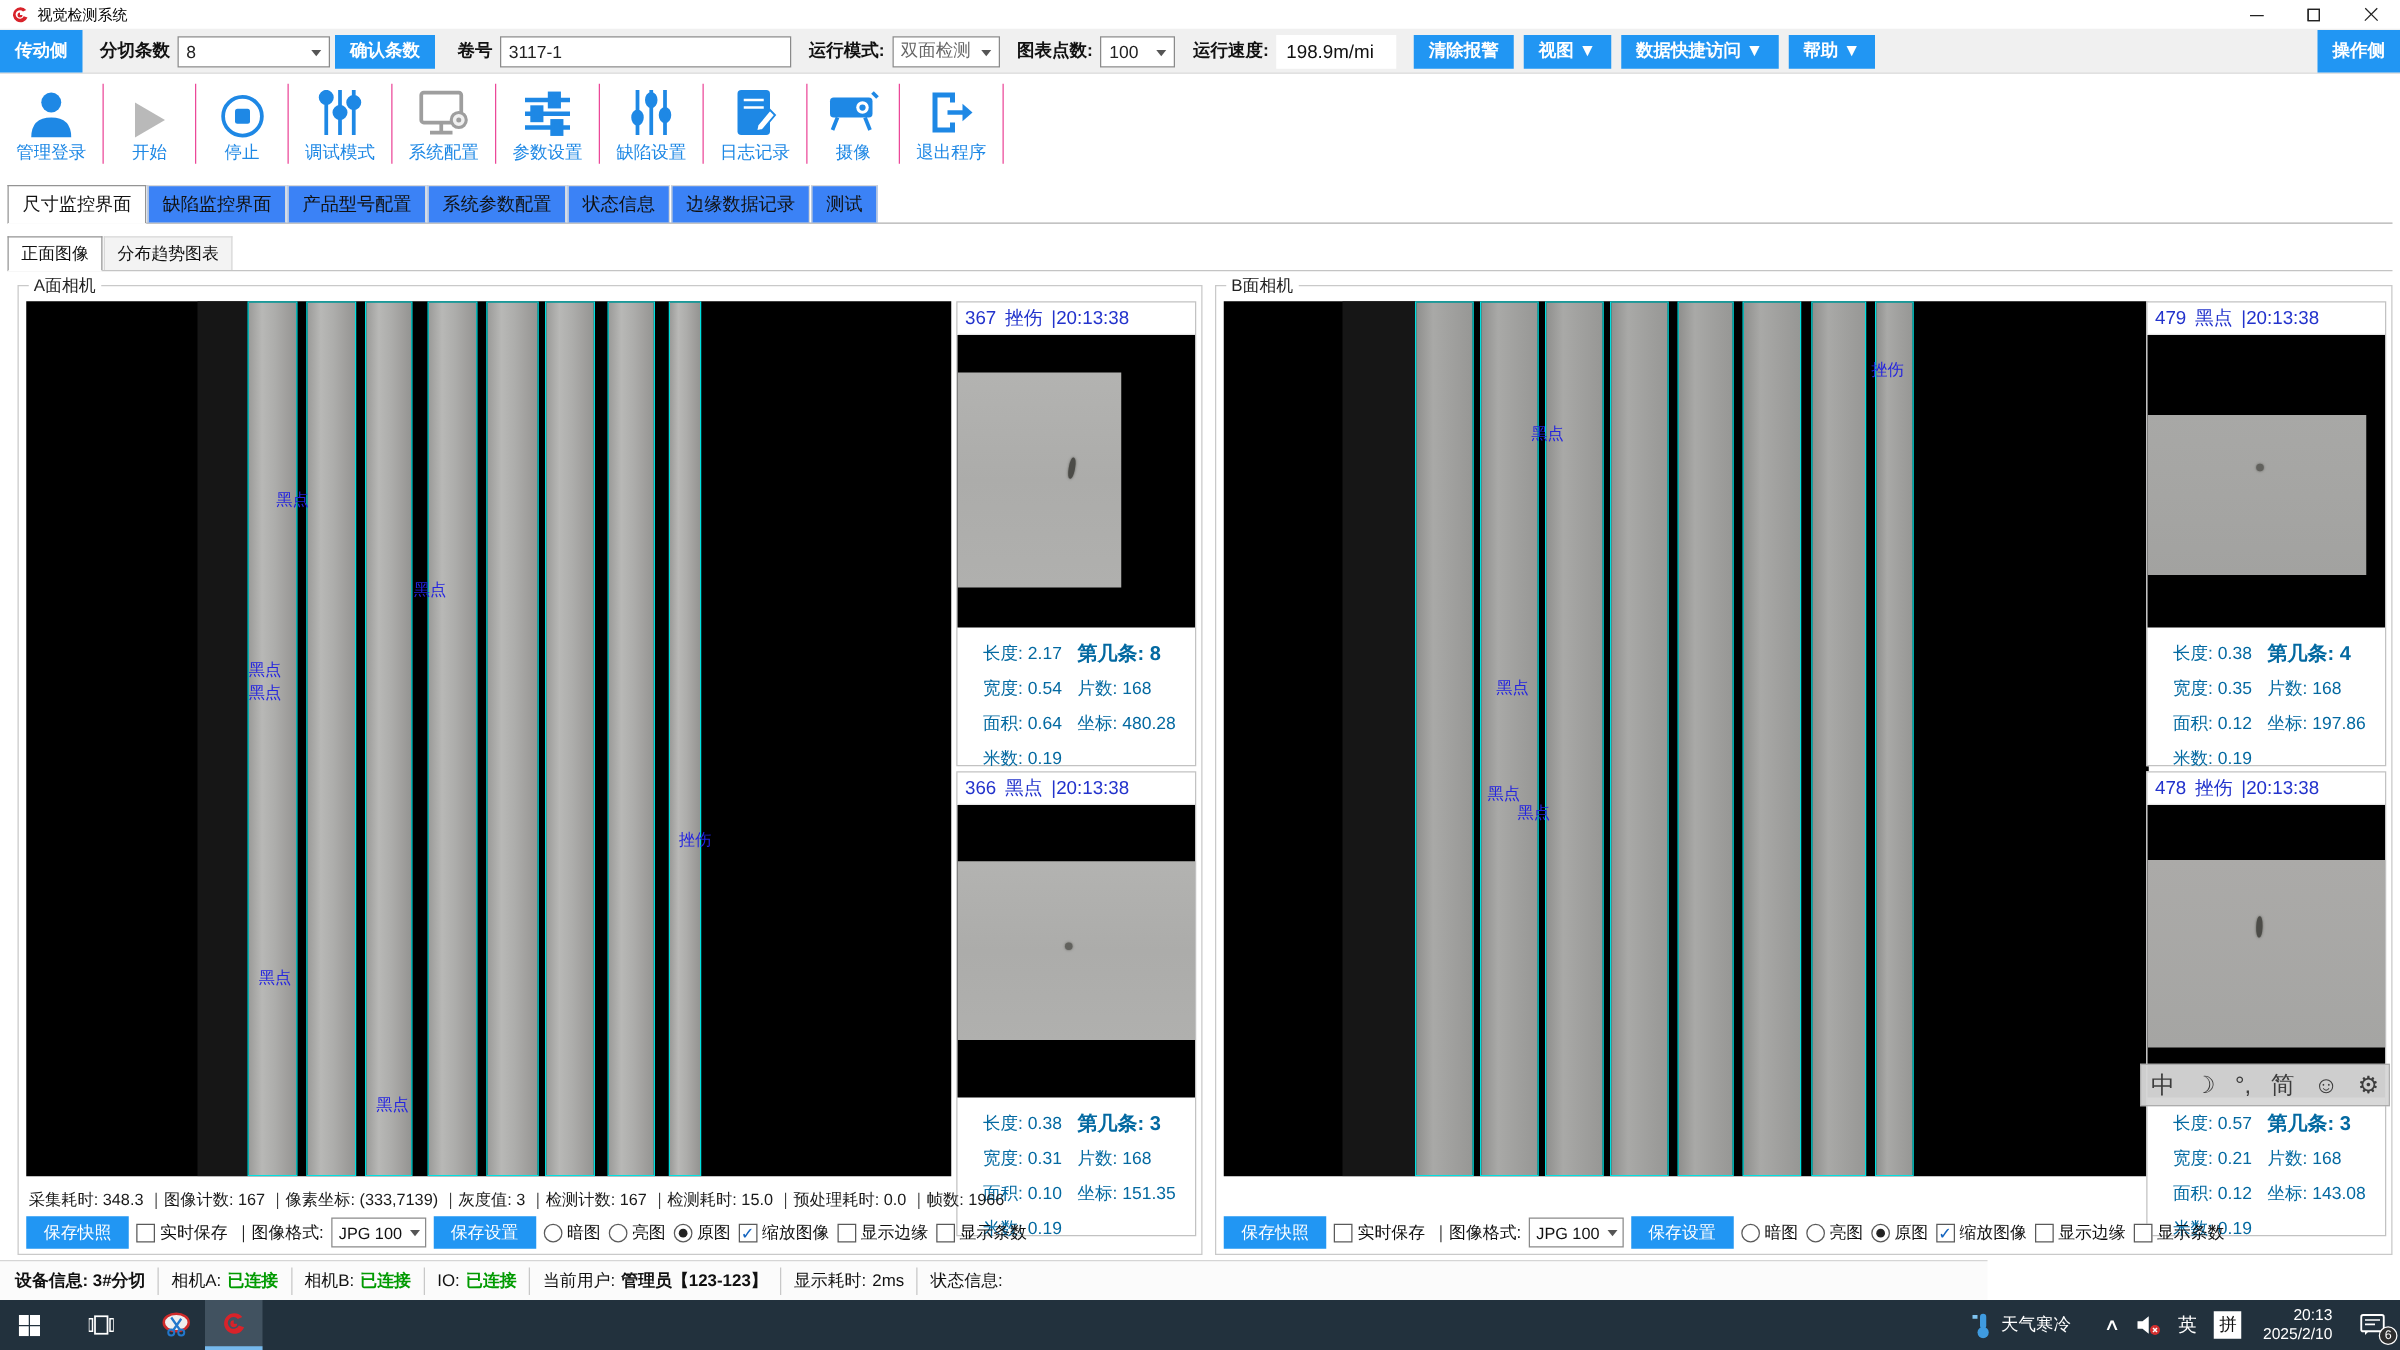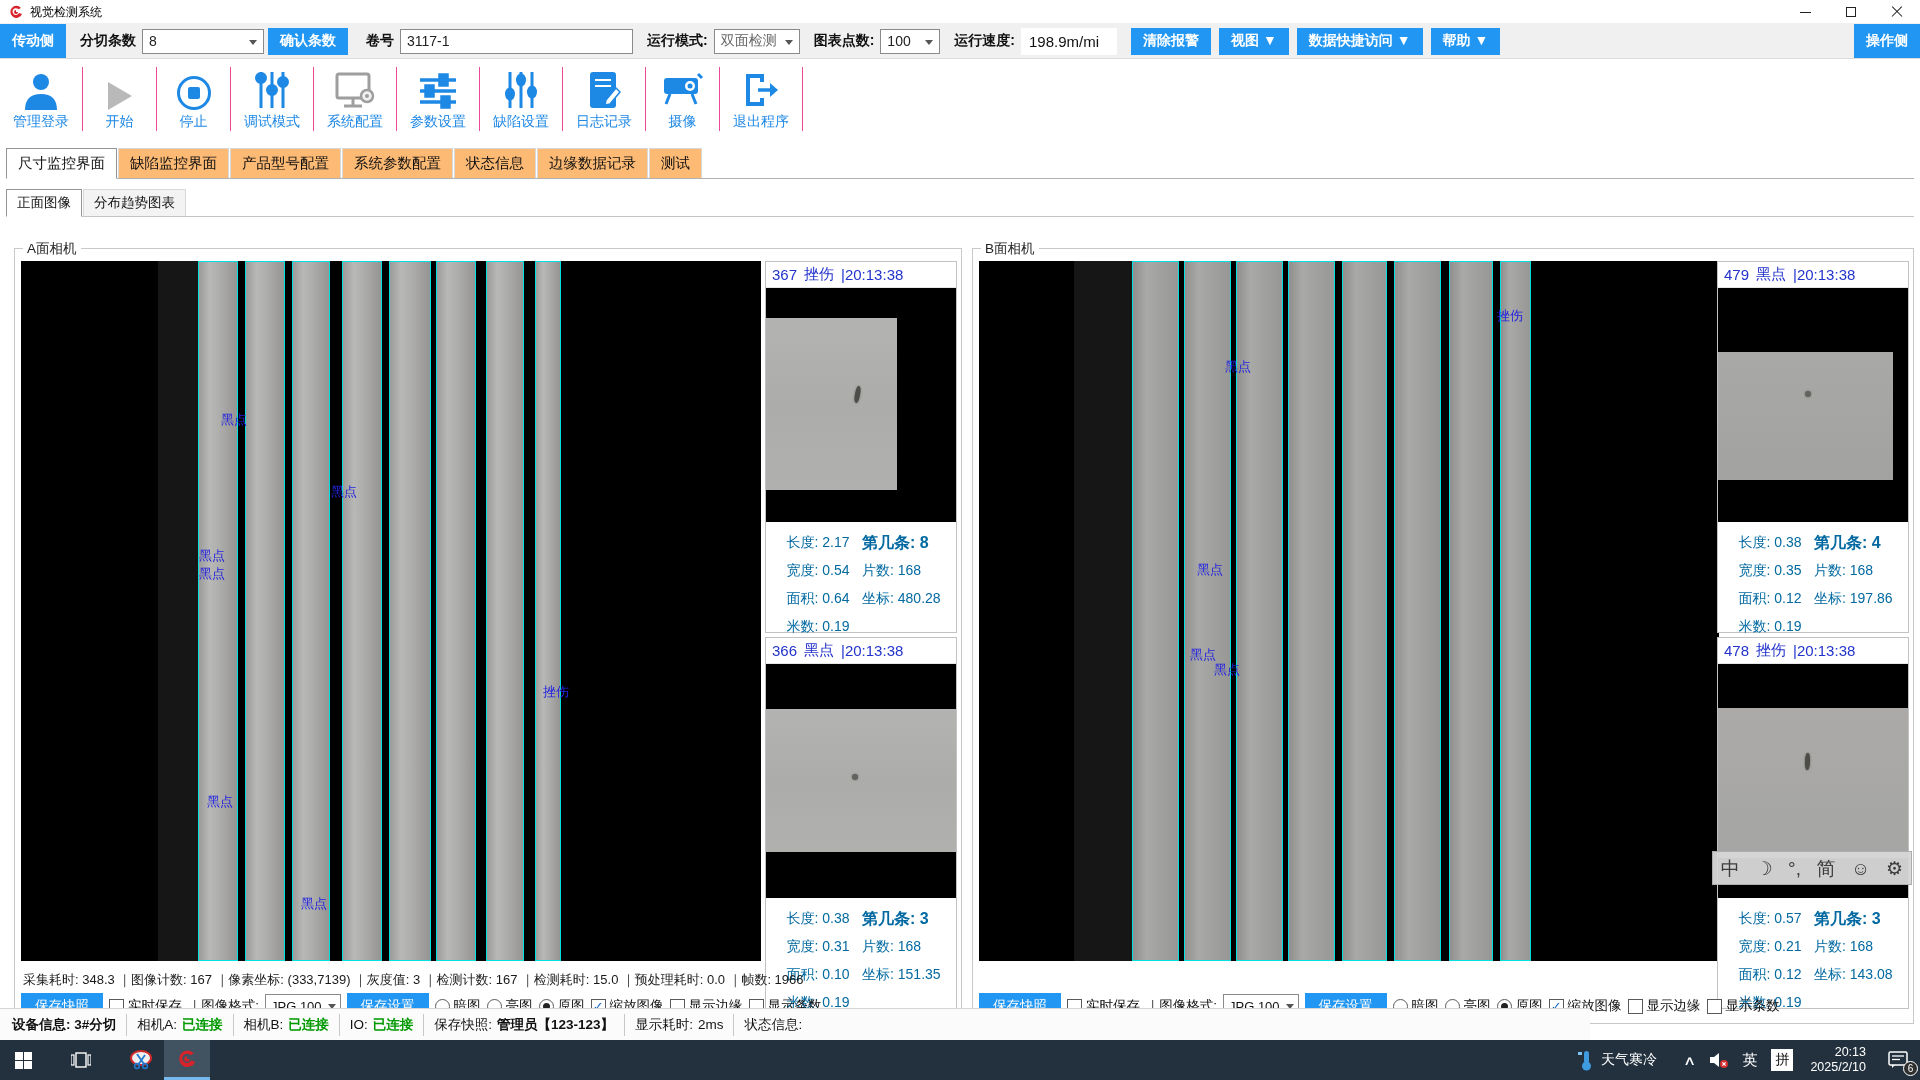--- a/index.html
+++ b/index.html
@@ -36,28 +36,28 @@
   #iconbar { position:absolute; top:60px; left:0; width:1920px; height:78px; background:#fff; display:flex; align-items:center; }
   .ibtn { height:64px; padding:0 13px; display:flex; flex-direction:column; align-items:center; justify-content:flex-end; border-right:1px solid #ec4899; min-width:74px; }
   .ibtn .ic { height:42px; display:flex; align-items:flex-end; justify-content:center; }
   .ibtn .lbl { font-size:14px; color:#1e88e5; margin-top:3px; white-space:nowrap; }
   .tri-play { width:0; height:0; border-top:14px solid transparent; border-bottom:14px solid transparent; border-left:24px solid #b9b9b9; }
   .stop-ic { width:34px; height:34px; border:3px solid #1e88e5; border-radius:50%; display:flex; align-items:center; justify-content:center; }
   .stop-ic i { width:12px; height:12px; background:#1e88e5; border-radius:2px; }
 
   
   #tabs { position:absolute; top:148px; left:6px; width:1908px; height:31px; display:flex; border-bottom:1px solid #b0b0b0; }
-  .tab { font-size:14.5px; color:#111; padding:0 11px; display:flex; align-items:center; background:#fdba74; border:1px solid #d8d8d8; border-bottom:none; margin-right:1px; }
+  .tab { font-size:14.5px; color:#111; padding:0 11px; display:flex; align-items:center; background:#3b82f6; border:1px solid #d8d8d8; border-bottom:none; margin-right:1px; }
   .tab.active { background:#fff; border:1px solid #949494; border-bottom:1px solid #fff; margin-bottom:-1px; font-weight:normal; }
   #subtabs { position:absolute; top:189px; left:6px; width:1908px; height:28px; display:flex; border-bottom:1px solid #c4c4c4; }
   .subtab { font-size:13.5px; color:#111; padding:0 10px; display:flex; align-items:center; background:#f3f3f3; border:1px solid #d8d8d8; border-bottom:none; margin-right:1px; }
   .subtab.active { background:#fff; border:1px solid #949494; border-bottom:1px solid #fff; margin-bottom:-1px; }
 
   
-  .groupbox { position:absolute; top:248px; height:776px; border:1px solid #c9c9c9; background:#fff; }
+  .groupbox { position:absolute; top:228px; height:776px; border:1px solid #c9c9c9; background:#fff; }
   #group-a { left:14px;  width:948px; }
   #group-b { left:972px; width:942px; }
   .gb-title { position:absolute; top:-9px; left:8px; background:#fff; padding:0 4px; font-size:13.5px; color:#222; }
 
   .cam-image { position:absolute; left:6px; top:12px; width:740px; height:700px; background:#000; overflow:hidden; }
   .dim-col { position:absolute; top:0; bottom:0; background:#161616; }
   .strip { position:absolute; top:0; bottom:0; border:1px solid #00e0e0;
     background:linear-gradient(90deg,#9b9b99 0%,#b8b8b6 28%,#adadab 55%,#a09f9d 80%,#949492 100%); }
   .strip.b { background:linear-gradient(90deg,#8f8f8d 0%,#a9a9a7 30%,#a1a19f 60%,#979795 100%); }
   .defect-label { position:absolute; font-size:13px; color:#2323e0; white-space:nowrap; }
@@ -555,21 +555,21 @@
     </div>
   <div class="sb-item">
       <span>相机B:</span>
       <span class="green">已连接</span>
     </div>
   <div class="sb-item">
       <span>IO:</span>
       <span class="green">已连接</span>
     </div>
   <div class="sb-item">
-      <span>保存快照:</span>
+      <span>当前用户:</span>
       <span class="bold">管理员【123-123】</span>
     </div>
   <div class="sb-item">
       <span>显示耗时:</span>
       <span>2ms</span>
     </div>
   <div class="sb-item" style="border-right:none">
       <span>状态信息:</span>
     </div>
 </div>

